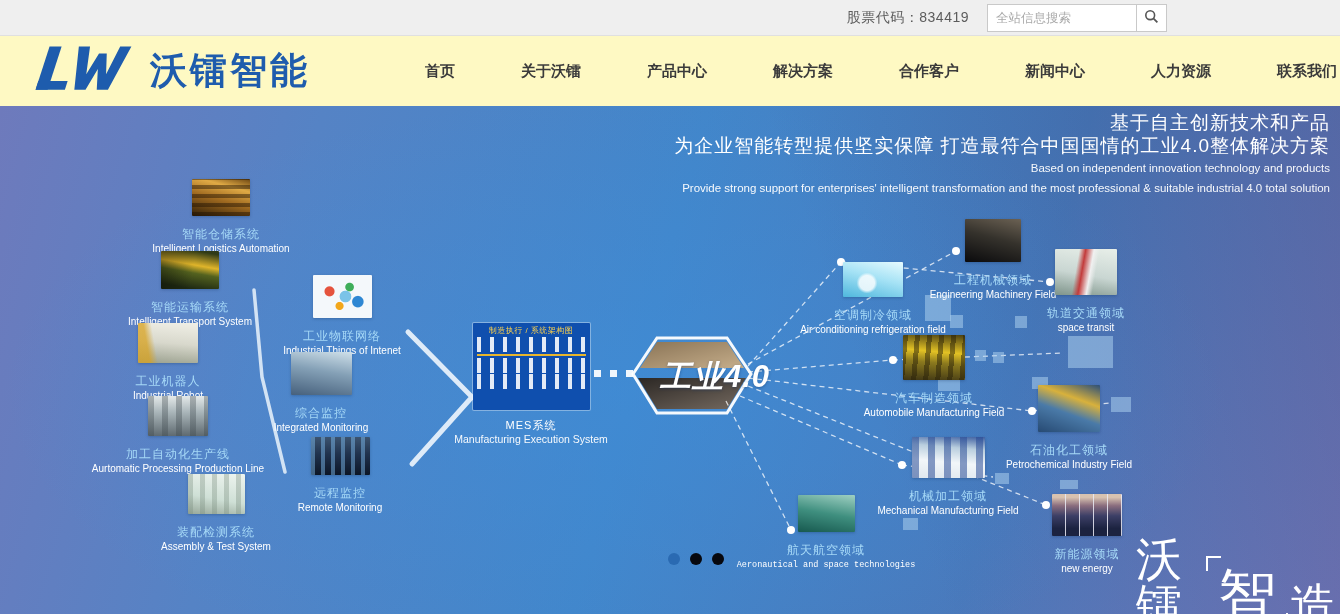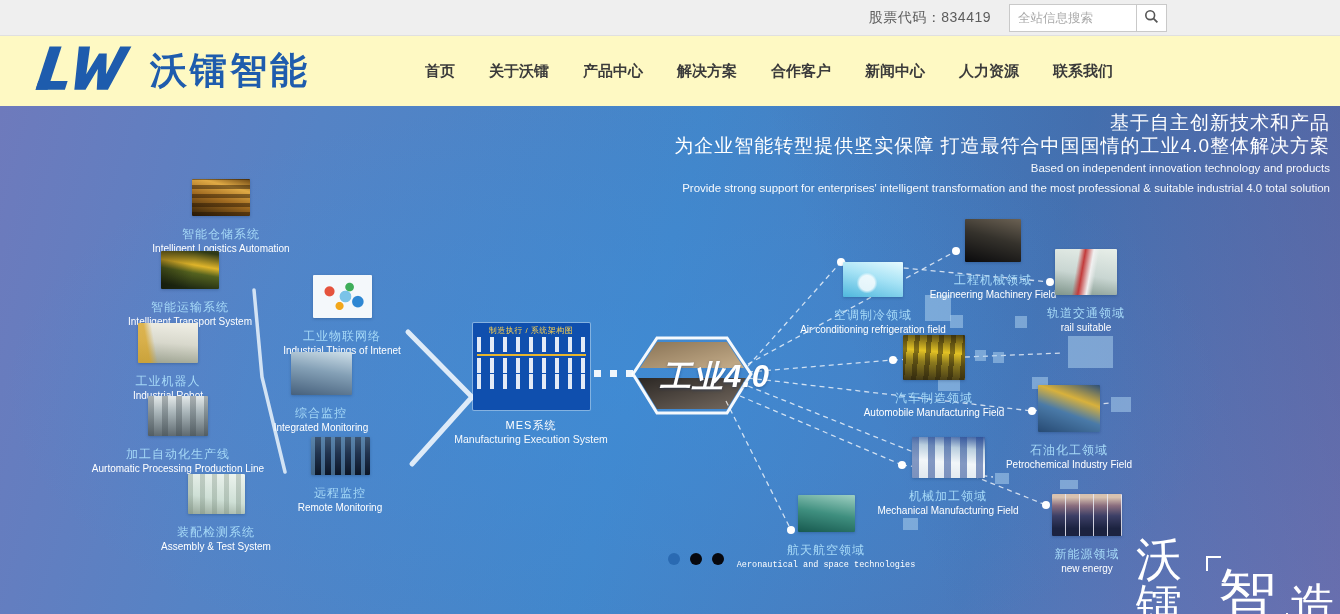--- a/index.html
+++ b/index.html
@@ -7,33 +7,33 @@
     font-family:"Liberation Sans","DejaVu Sans",sans-serif; background:#fff; }
   .page { position:relative; width:1340px; height:614px; }
 
   
   .topbar { position:absolute; left:0; top:0; width:1340px; height:36px;
     background:#efefef; border-bottom:1px solid #e0e0e0;
     display:flex; align-items:center; justify-content:flex-end;
     padding-right:173px; gap:18px; }
   .stock { font-size:14px; color:#5c5c5c; letter-spacing:.5px; }
   .searchbox { display:flex; align-items:stretch; height:28px; }
-  .searchbox input { width:128px; height:28px; border:1px solid #c9c9c9;
+  .searchbox input { width:150px; height:28px; border:1px solid #c9c9c9;
     background:#fff; padding:0 8px; font-size:12.5px; color:#444; outline:none; }
   .searchbox input::placeholder { color:#a9a9a9; }
   .search-btn { width:30px; height:28px; border:1px solid #c9c9c9; border-left:none;
     background:#fff; display:flex; align-items:center; justify-content:center; cursor:pointer; }
 
   
   .header { position:absolute; left:0; top:36px; width:1340px; height:70px; background:#fef9c3; }
   .logo { position:absolute; left:30px; top:8px; height:54px;
     display:flex; align-items:center; gap:8px; cursor:pointer; }
   .logo-text { font-size:37px; font-weight:bold; color:#1e5cad; letter-spacing:3px; }
   .nav { position:absolute; left:425px; top:0; height:70px;
-    display:flex; align-items:center; gap:34px; }
+    display:flex; align-items:center; gap:66px; }
   .nav-item { font-size:15px; font-weight:700; color:#3b3b3b;
     cursor:pointer; white-space:nowrap; }
 
   
   .banner { position:absolute; left:0; top:106px; width:1340px; height:508px; overflow:hidden;
     background:
       linear-gradient(250deg, rgba(34,60,110,.30) 0%, rgba(34,60,110,0) 38%),
       radial-gradient(900px 430px at 46% 56%, rgba(62,142,218,.55), rgba(62,142,218,0) 68%),
       linear-gradient(105deg, #6e7abc 0%, #5583c5 22%, #4286ca 48%, #4a79bb 74%, #7b7cbf 100%); }
 
@@ -313,21 +313,21 @@
       <div class="lab-en">Engineering Machinery Field</div>
     </div>
     <div class="bitem" style="left:773px;top:156px">
       <div class="ph ph-aircond" style="width:60px;height:35px"></div>
       <div class="lab-zh">空调制冷领域</div>
       <div class="lab-en">Air conditioning refrigeration field</div>
     </div>
     <div class="bitem" style="left:986px;top:143px">
       <div class="ph ph-rail" style="width:62px;height:46px"></div>
       <div class="lab-zh">轨道交通领域</div>
-      <div class="lab-en">rail suitable</div>
+      <div class="lab-en">space transit</div>
     </div>
     <div class="bitem" style="left:834px;top:229px">
       <div class="ph ph-auto" style="width:62px;height:45px"></div>
       <div class="lab-zh">汽车制造领域</div>
       <div class="lab-en">Automobile Manufacturing Field</div>
     </div>
     <div class="bitem" style="left:969px;top:279px">
       <div class="ph ph-petro" style="width:62px;height:47px"></div>
       <div class="lab-zh">石油化工领域</div>
       <div class="lab-en">Petrochemical Industry Field</div>

